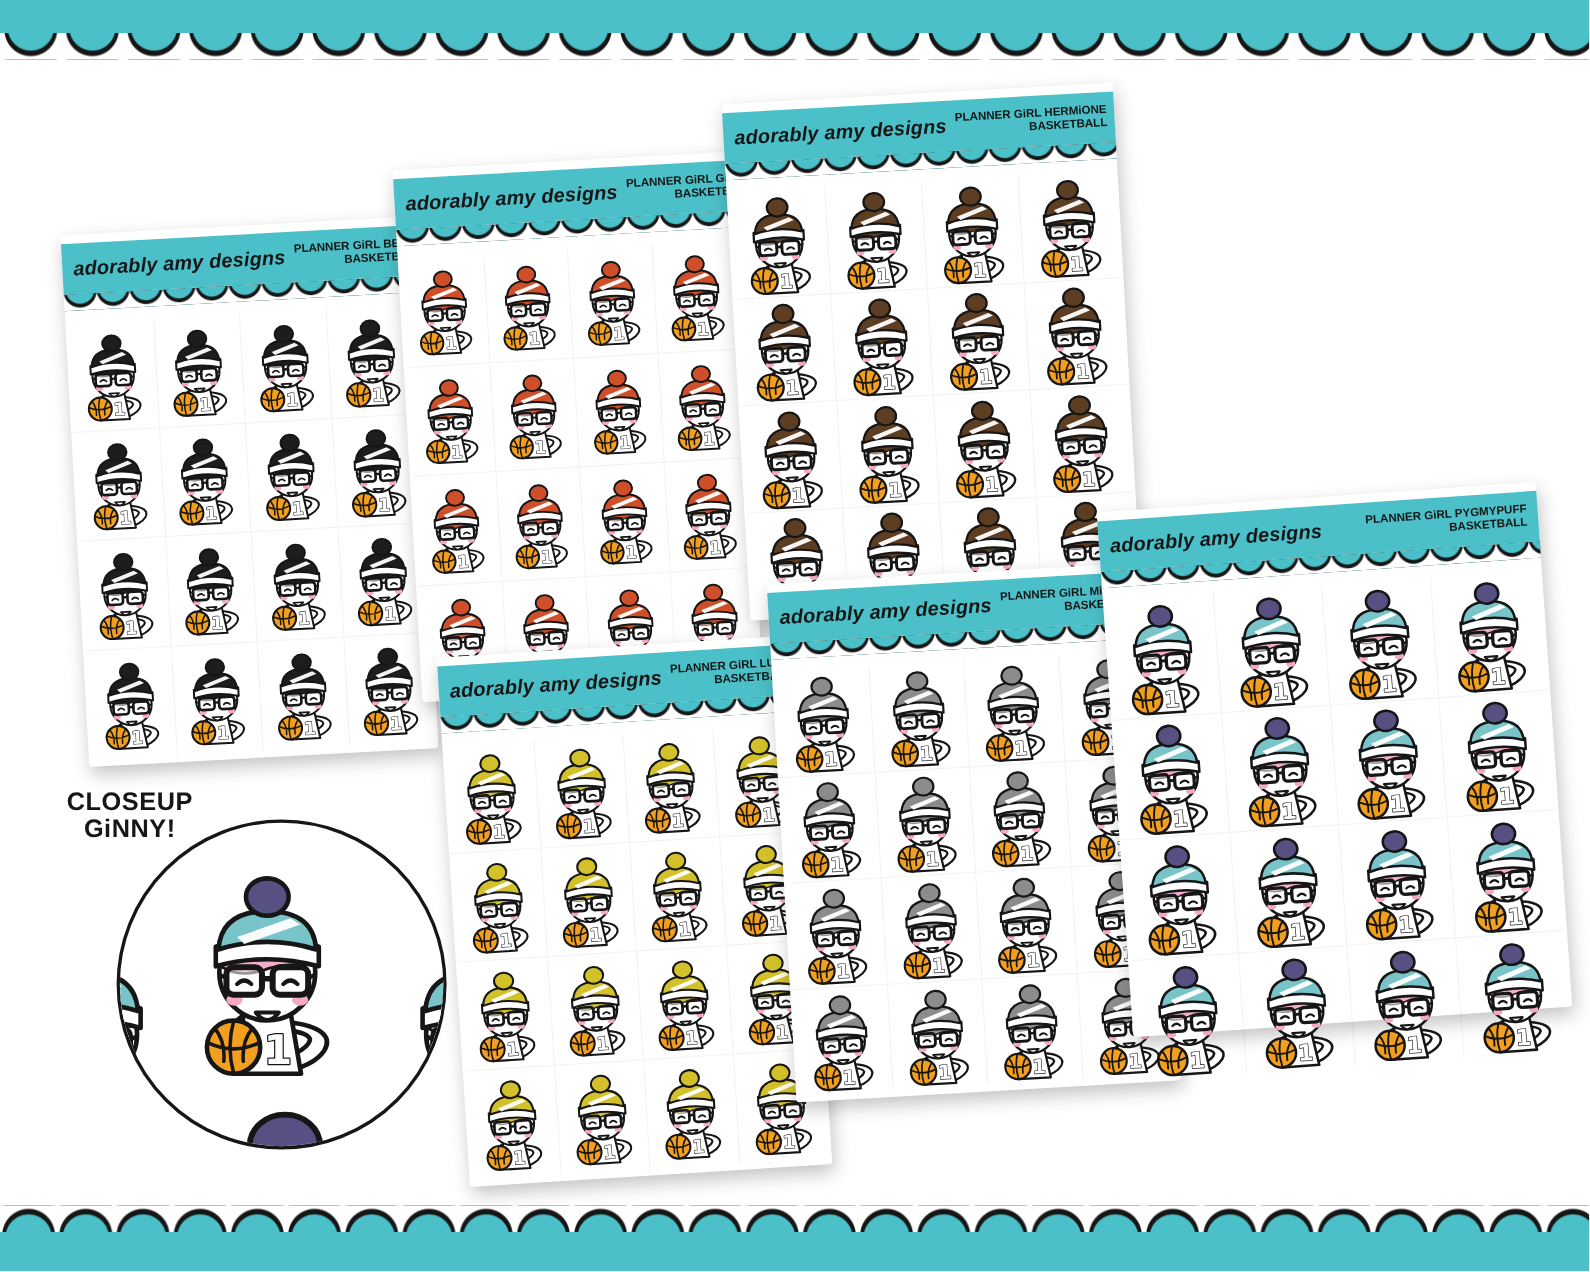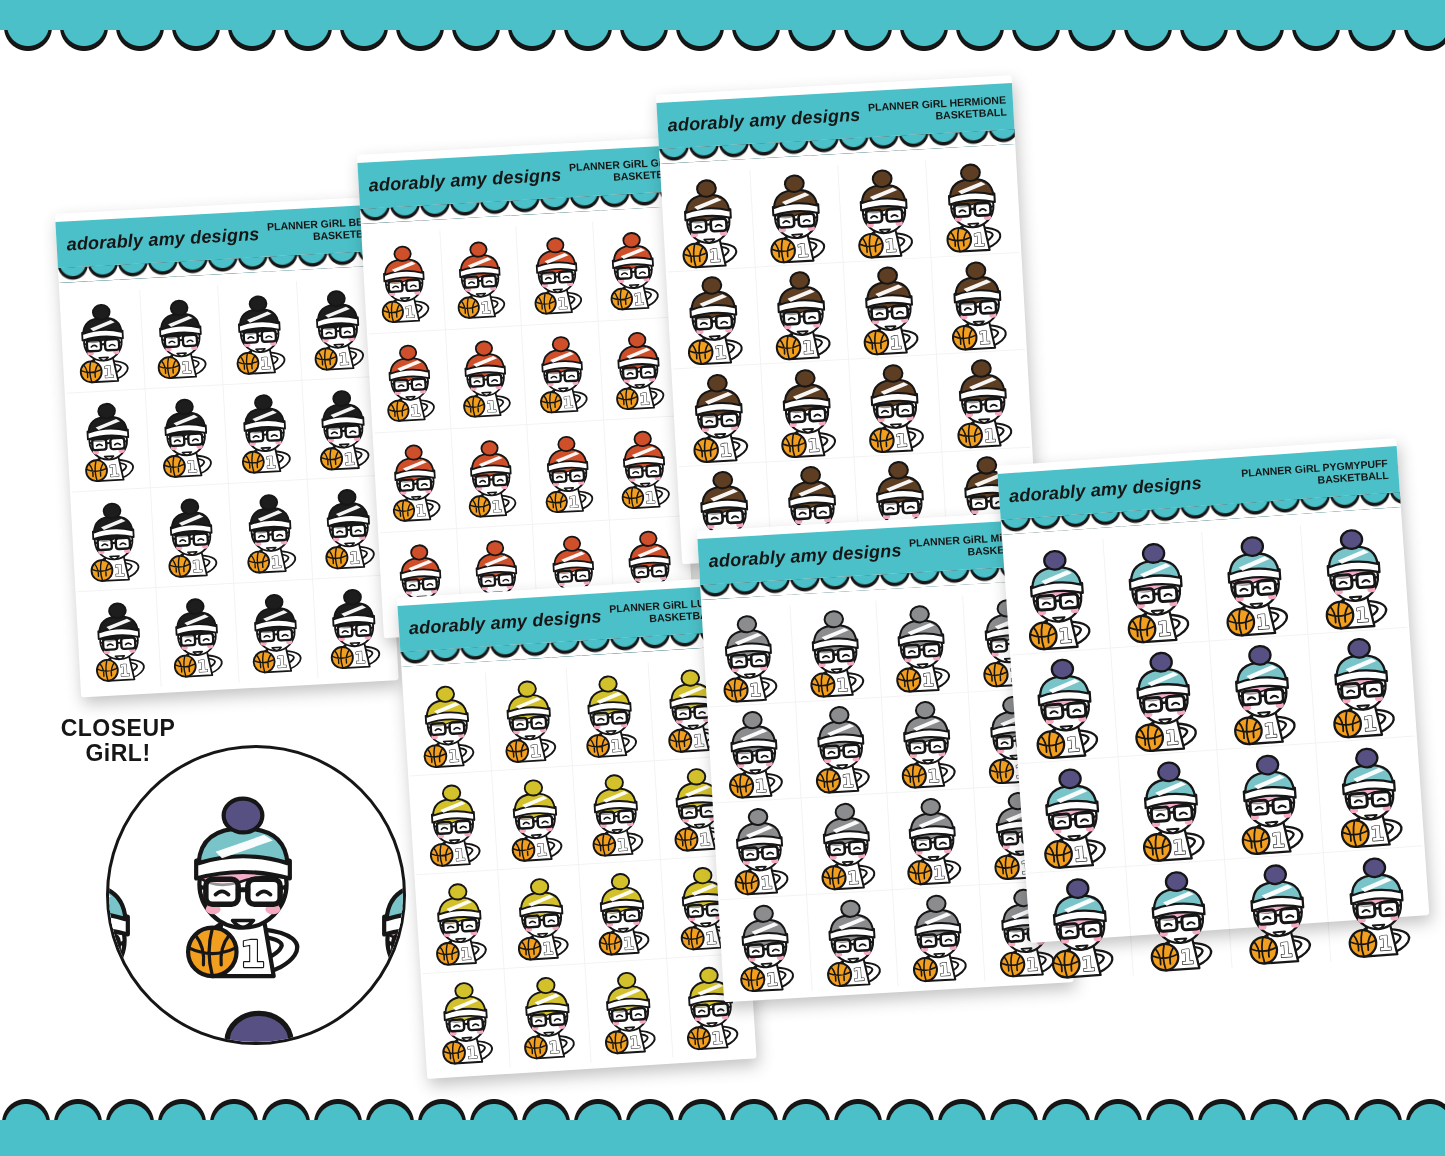--- a/index.html
+++ b/index.html
@@ -735,21 +735,21 @@
     <svg viewBox="0 0 100 122">
               <use href="#pg-char"></use>
             </svg>
   </div>
 </div>
   </section>
 </div>
 
   <div class="closeup-label">
     <span>CLOSEUP</span><br>
-    <span>GiRL!</span>
+    <span>GiNNY!</span>
   </div>
   <div class="closeup-circle" id="closeup-circle" style="--hat: #79c4c9; --pom: #575083; --hair: #f3adca;">
     <svg class="cu-left" viewBox="0 0 100 122">
         <use href="#pg-char"></use>
       </svg>
     <svg class="cu-right" viewBox="0 0 100 122">
         <use href="#pg-char"></use>
       </svg>
     <svg class="cu-main" viewBox="0 0 100 122">
         <use href="#pg-char"></use>

